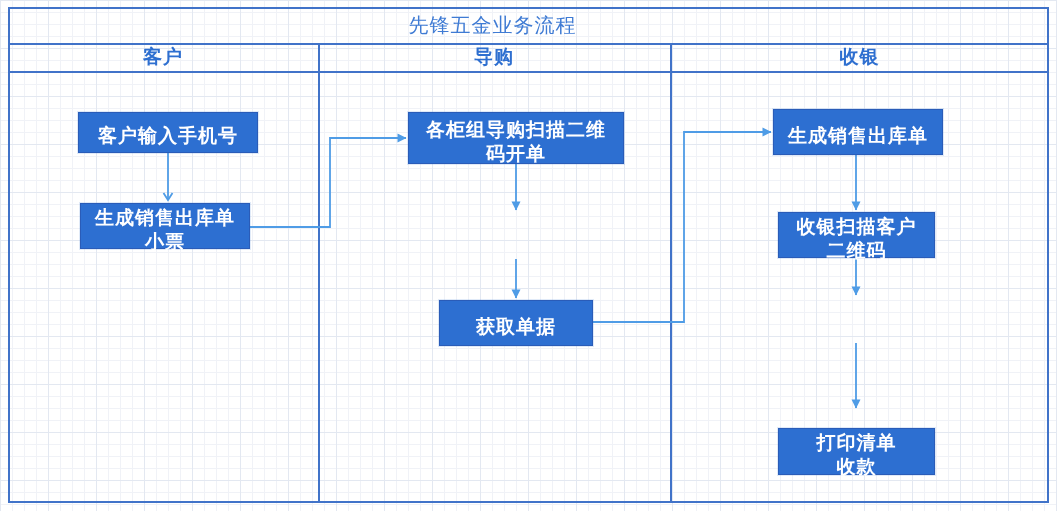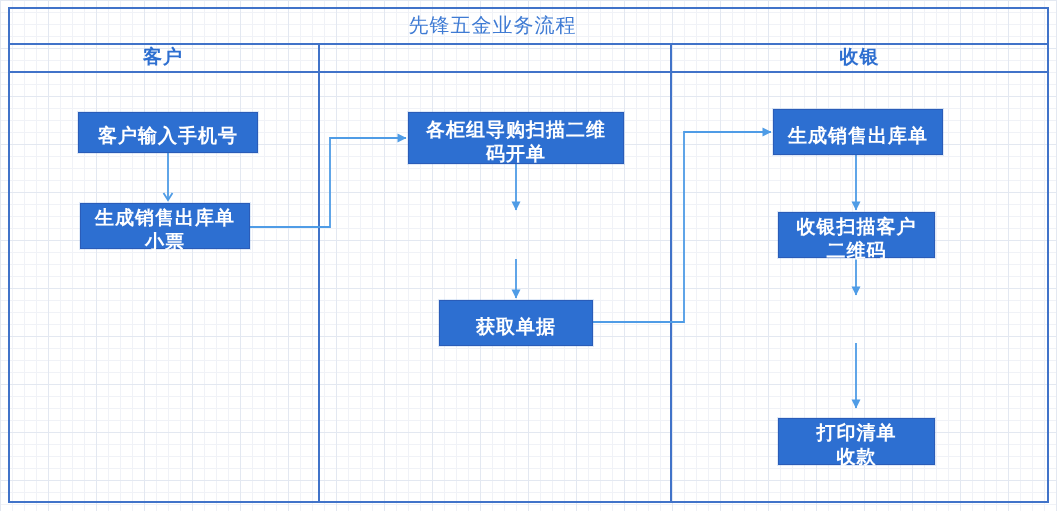--- a/index.html
+++ b/index.html
@@ -51,20 +51,21 @@
 </style>
 </head>
 <body>
 
 <div class="canvas">
 
   <div class="frame"></div>
   <div class="title-row">先锋五金业务流程</div>
   <div class="hline title-sep"></div>
   <div class="lane-header l1">客户</div>
+  <div class="lane-header l2">导购</div>
   <div class="lane-header l3">收银</div>
   <div class="hline header-sep"></div>
   <div class="vline v1"></div>
   <div class="vline v2"></div>
 
   <svg class="connectors" width="1057" height="511" viewBox="0 0 1057 511">
     <defs>
       <marker id="arrowFilled" viewBox="0 0 10 10" refX="9" refY="5" markerWidth="10" markerHeight="10" markerUnits="userSpaceOnUse" orient="auto">
         <path d="M0.5,0.5 L9.5,5 L0.5,9.5 Z" fill="#4f9ce6"></path>
       </marker>
@@ -106,18 +107,18 @@
   <div class="node" style="left:778px;top:212px;width:157px;height:46px">
     <span class="node-label">收银扫描客户
 二维码</span>
   </div>
 
   <div class="node" style="left:773px;top:109px;width:170px;height:46px">
     <span class="node-label">生成销售出库单</span>
   </div>
 
 
-  <div class="node" style="left:778px;top:418px;width:157px;height:47px">
+  <div class="node" style="left:778px;top:428px;width:157px;height:47px">
     <span class="node-label">打印清单
 收款</span>
   </div>
 
 </div>
 
 </body></html>

